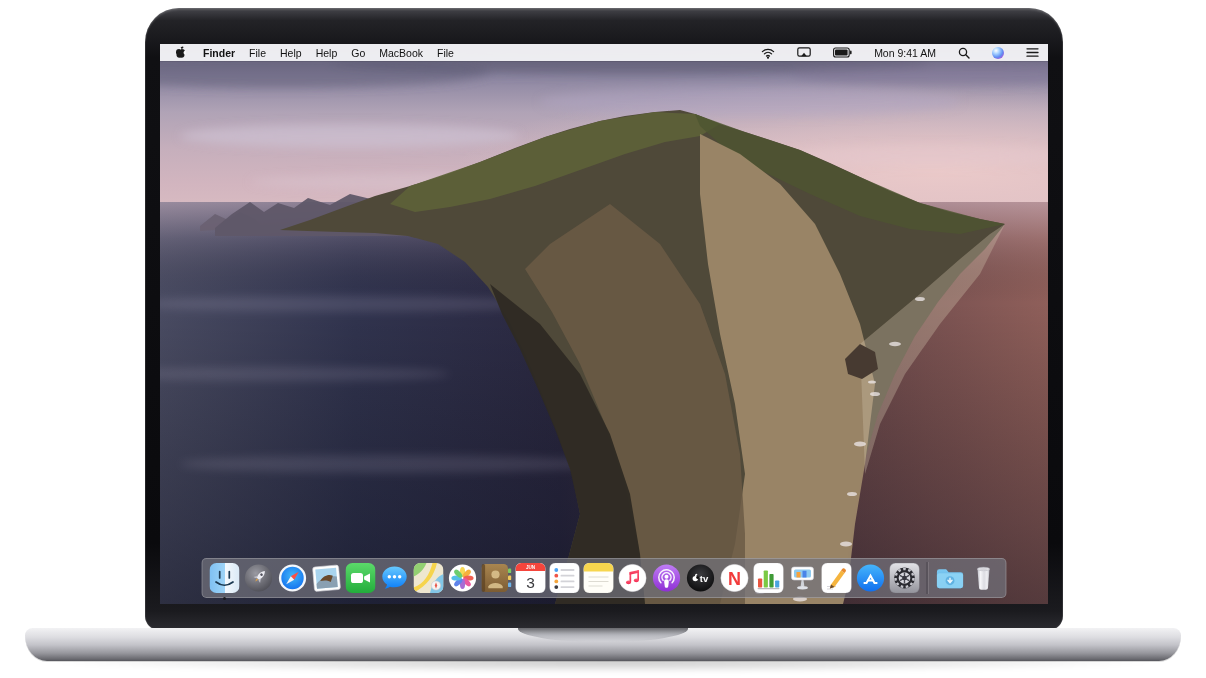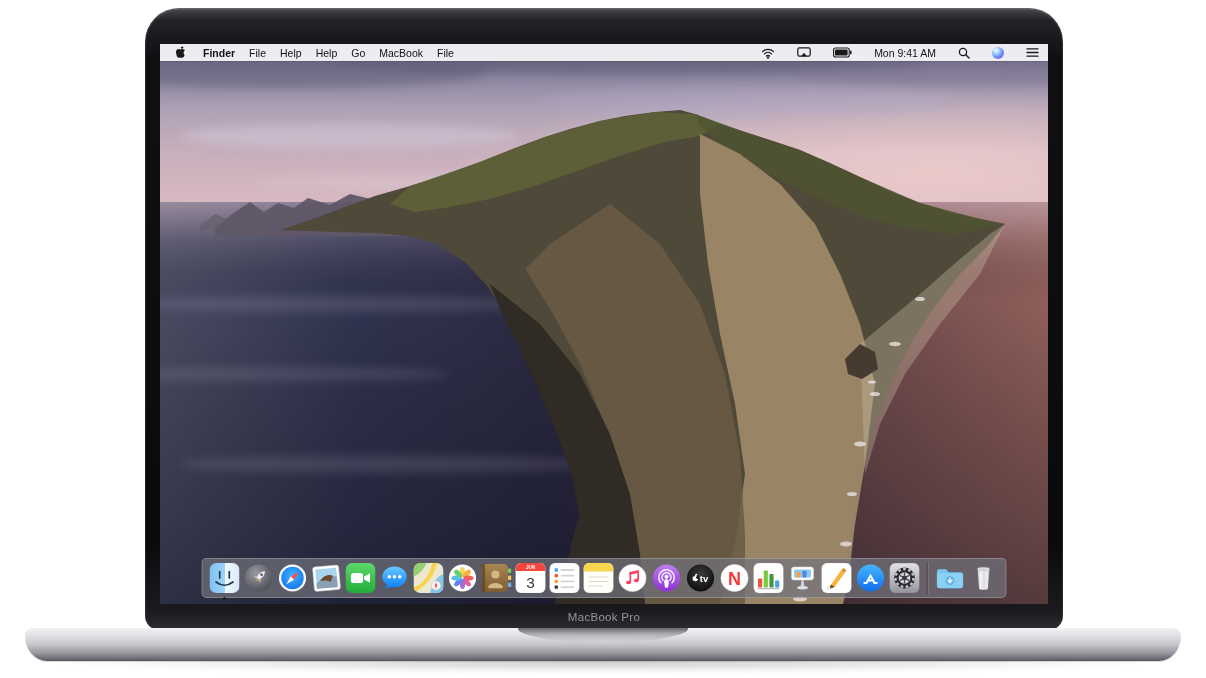--- a/index.html
+++ b/index.html
@@ -558,18 +558,17 @@
             </defs>
           <path d="M9 6 h12 l-1.5 18.8 c-.1 1.2 -1 2 -2.2 2 h-4.6 c-1.2 0 -2.1 -.8 -2.2 -2 Z" fill="url(#trc)"></path>
           <ellipse cx="15" cy="6" rx="6.1" ry="1.7" fill="#ececf1" stroke="#b4b4bc" stroke-width=".6"></ellipse>
           <ellipse cx="15" cy="6" rx="4.4" ry="1.1" fill="#d5d5db"></ellipse>
         </svg>
       </div>
 
     </div>
   </div>
 
-  <div class="bezel-label">MacBook Pro</div>
 
   <div class="base">
     <div class="base-notch"></div>
   </div>
 </div>
 
 </body></html>

